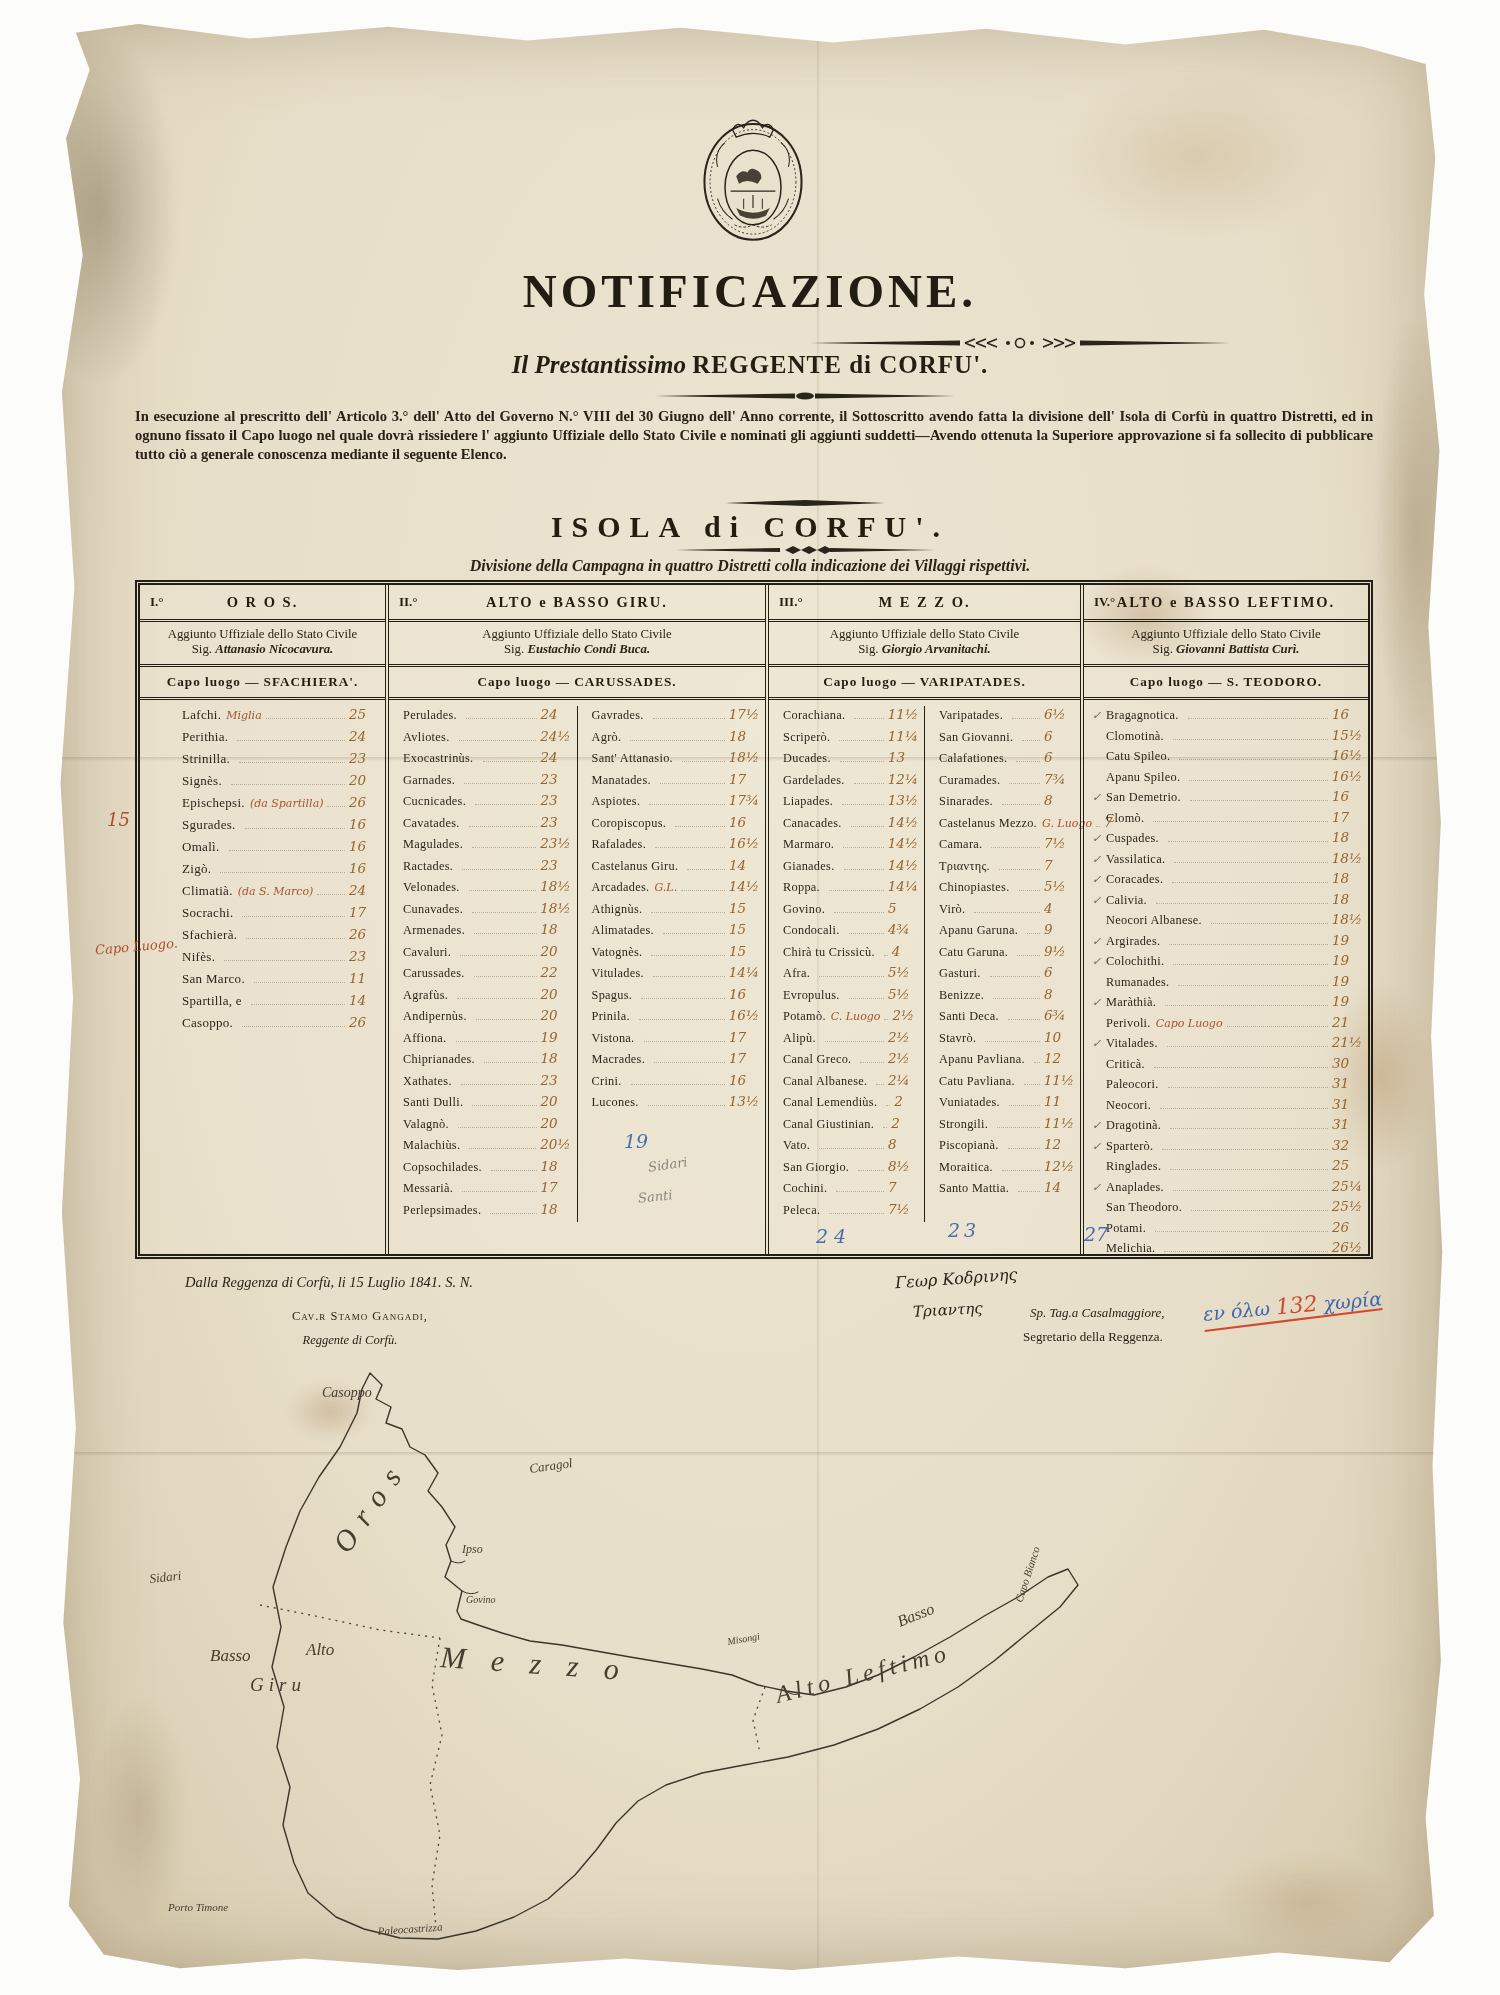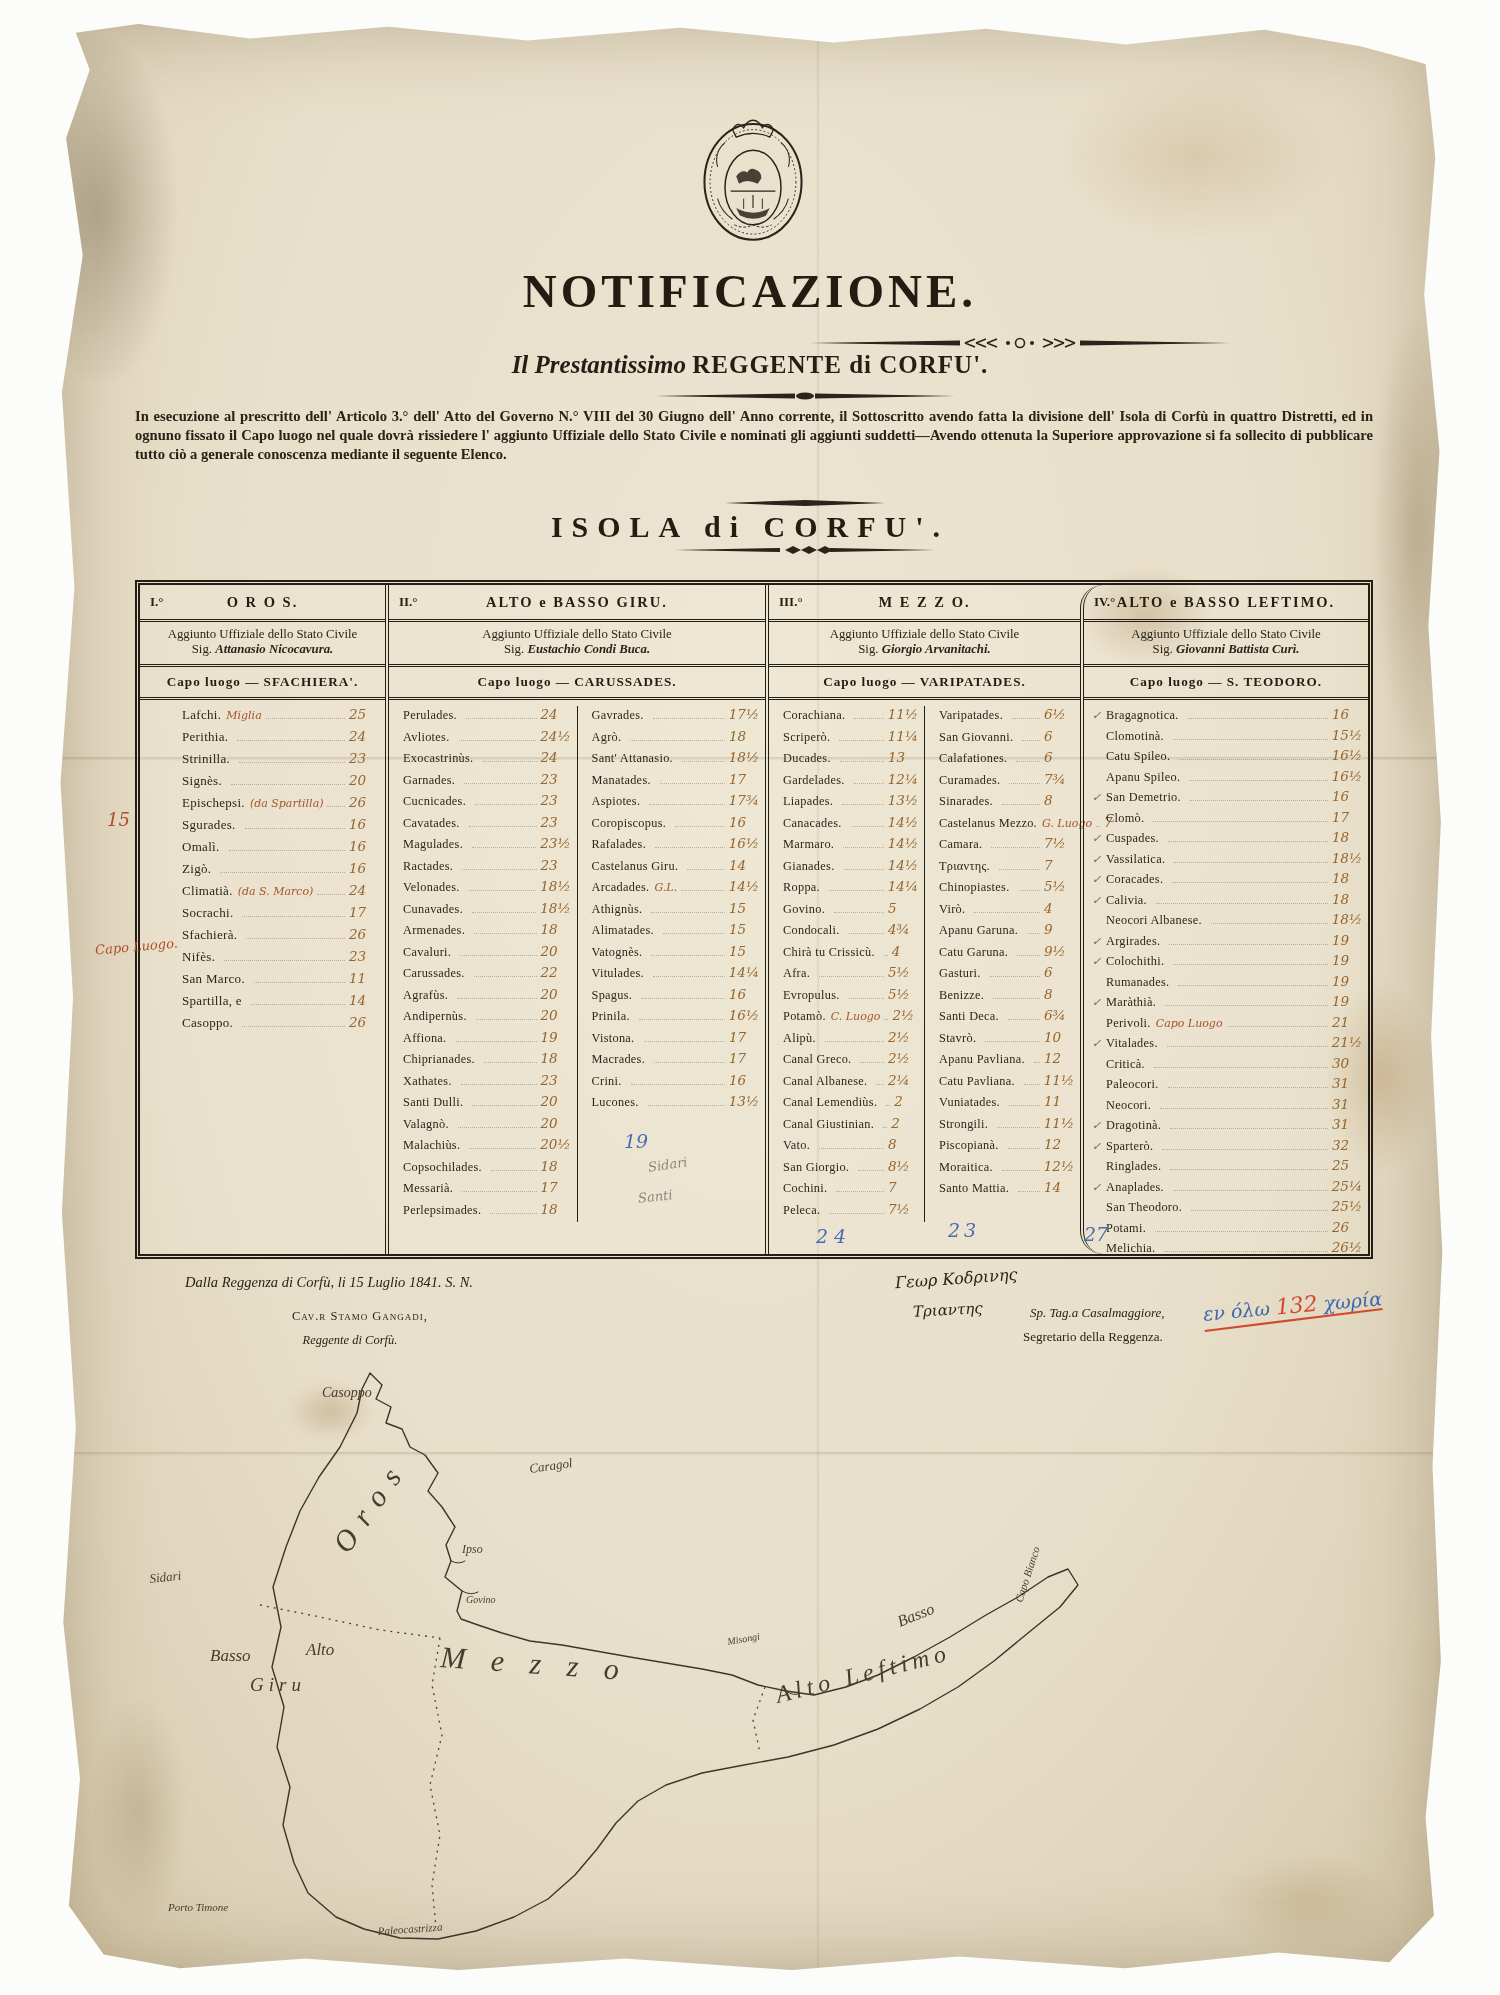--- a/index.html
+++ b/index.html
@@ -19,21 +19,21 @@
   .subtitle .caps{font-weight:bold;letter-spacing:1px;}
   .para{position:absolute;left:80px;width:1238px;text-align:justify;font-weight:bold;
         font-size:14.6px;line-height:1.3;color:#28221700;color:#282217;}
   .isola{font-weight:bold;font-size:30px;letter-spacing:9px;color:#241d12;}
   .isola-sub{font-style:italic;font-weight:bold;font-size:16px;color:#2a2315;}
   
   .xtable{position:absolute;left:80px;top:559px;width:1238px;height:679px;
           border:5px double #241f15;display:flex;box-sizing:border-box;background:rgba(255,252,240,.12);}
   .district{position:relative;box-sizing:border-box;}
   .d1{width:245px;}  .d2{width:380px;border-left:4px double #241f15;}
-  .d3{width:315px;border-left:4px double #241f15;}  .d4{flex:1;border-left:4px double #241f15;border-radius:23px;}
+  .d3{width:315px;border-left:4px double #241f15;}  .d4{flex:1;border-left:4px double #241f15;}
   .dhead{position:relative;height:34px;line-height:34px;text-align:center;border-bottom:3px double #241f15;
          font-weight:bold;font-size:14.5px;letter-spacing:2px;color:#241d12;}
   .dhead .numeral{position:absolute;left:10px;letter-spacing:0;font-size:13px;}
   .doff{height:45px;border-bottom:3px double #241f15;text-align:center;font-size:12.8px;padding-top:5px;
         box-sizing:border-box;color:#2a2418;}
   .doff .l2{font-size:12.8px;}
   .doff .nm{font-style:italic;font-weight:bold;}
   .dcapo{height:30px;line-height:30px;border-bottom:3px double #241f15;text-align:center;
          font-size:13.2px;font-weight:bold;letter-spacing:1px;color:#241d12;}
   .dbody{position:relative;padding-top:6px;}
@@ -131,20 +131,21 @@
     </svg>
 
     <div class="center isola" style="top:489px;">ISOLA di CORFU'.</div>
 
     <svg style="position:absolute;left:620px;top:523px;" width="260" height="12" viewBox="0 0 260 12">
       <polygon points="0,6 105,4 105,8" fill="#2b241b"></polygon>
       <polygon points="260,6 155,4 155,8" fill="#2b241b"></polygon>
       <path d="M110 6 l8 -4 8 4 -8 4 Z M126 6 l8 -4 8 4 -8 4 Z M142 6 l8 -4 8 4 -8 4 Z" fill="#2b241b"></path>
     </svg>
 
+    <div class="center isola-sub" style="top:536px;">Divisione della Campagna in quattro Distretti colla indicazione dei Villaggi rispettivi.</div>
 
     <div class="xtable">
 
       <div class="district d1">
         <div class="dhead">
           <span class="numeral">I.°</span>
           <span>O R O S.</span>
         </div>
         <div class="doff">
           <div>Aggiunto Uffiziale dello Stato Civile</div>

